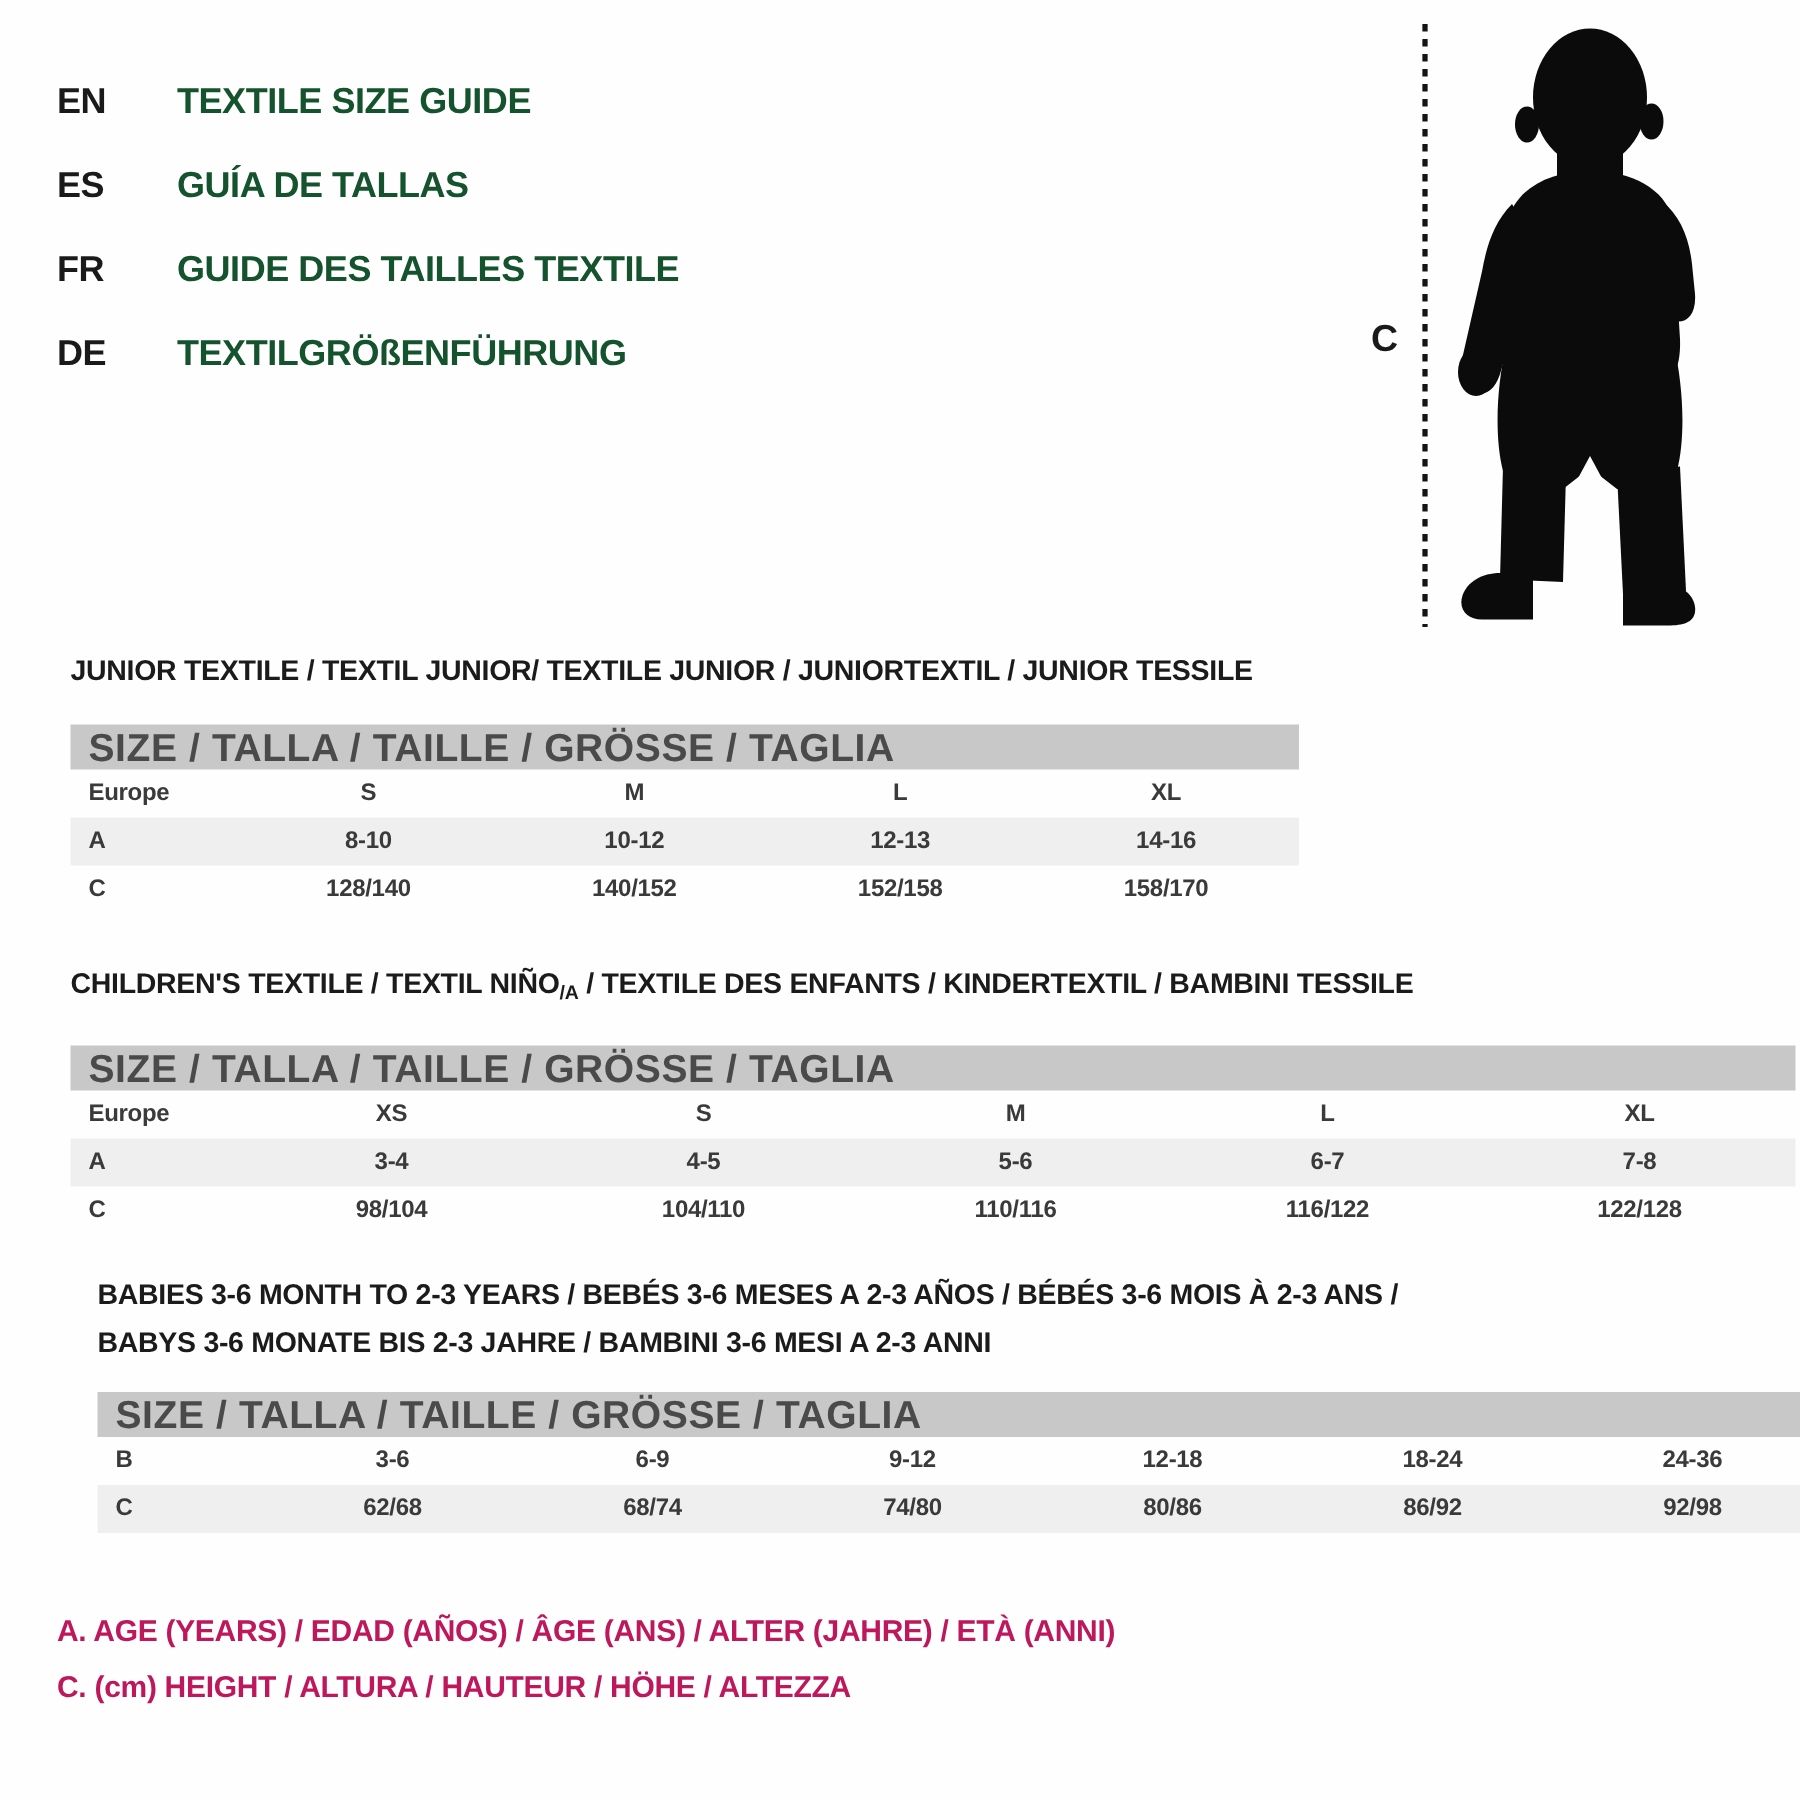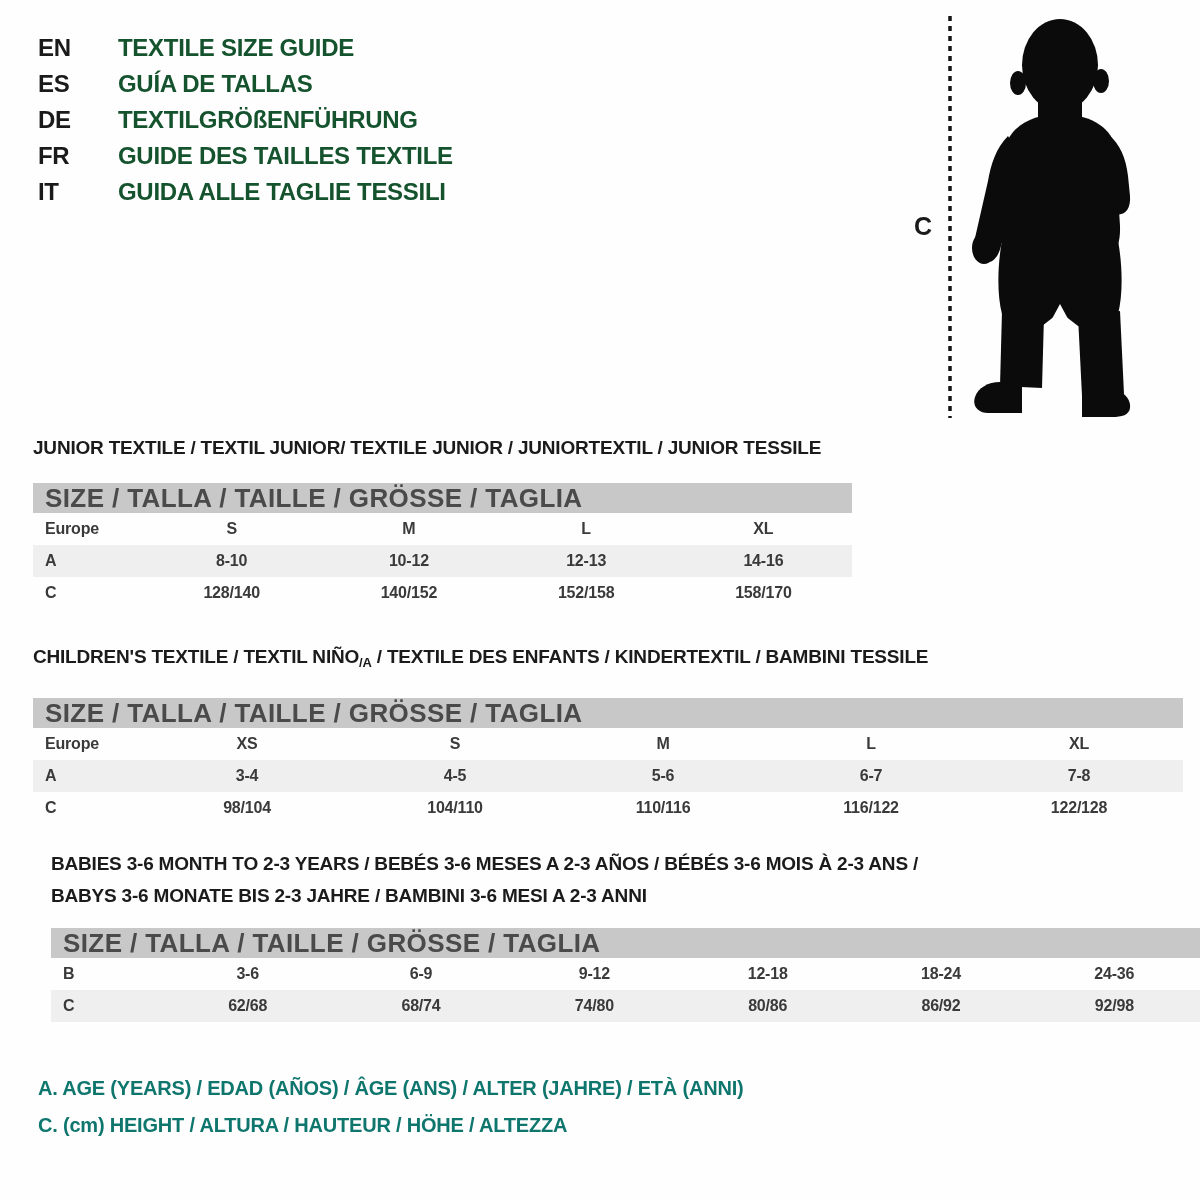--- a/index.html
+++ b/index.html
@@ -4,31 +4,31 @@
 <title>Textile Size Guide</title>
 <style>
   html,body{margin:0;padding:0;background:#ffffff;}
   .page{
     position:relative;width:1200px;height:1200px;background:#fefefe;overflow:hidden;
     font-family:"Liberation Sans",sans-serif;font-weight:bold;color:#2e2e2e;
   }
 
   
   .lang-block{position:absolute;left:38px;top:30px;}
-  .lang-row{display:flex;align-items:center;height:36px;white-space:nowrap;}
+  .lang-row{display:flex;align-items:center;height:36px;white-space:nowrap;margin-top:20px;}
   .lang-code{width:80px;font-size:24px;letter-spacing:-0.3px;color:#1a1a1a;}
   .lang-label{font-size:24px;letter-spacing:-0.3px;color:#14532d;}
 
   
   .measure-line{position:absolute;left:946px;top:16px;width:8px;height:402px;}
   .measure-label{position:absolute;left:914px;top:212px;font-size:25px;color:#1a1a1a;}
   .silhouette{position:absolute;left:958px;top:16px;width:182px;height:404px;}
 
   
-  .section{position:absolute;left:33px;}
+  .section{position:absolute;left:47px;}
   #sec-junior{top:436px;width:819px;}
   #sec-children{top:645px;width:1150px;}
   #sec-babies{top:848px;width:1150px;margin-left:18px;}
   .section-title{font-size:19px;line-height:24px;letter-spacing:-0.2px;white-space:nowrap;color:#1b1b1b;}
   .section-title .subscript{font-size:13px;vertical-align:-4px;}
   #sec-babies .section-title{line-height:32px;white-space:normal;}
 
   .size-bar{
     margin-top:23px;height:30px;box-sizing:border-box;display:flex;align-items:center;
     background:var(--bar-bg,#c8c8c8);color:var(--bar-text,#4a4a4a);
@@ -37,47 +37,43 @@
   #sec-babies .size-bar{margin-top:16px;}
 
   .size-table{width:100%;}
   .trow{display:grid;height:32px;align-items:center;font-size:16px;color:#3a3a3a;letter-spacing:-0.2px;}
   .trow.shaded{background:var(--shaded-row-bg,#efefef);}
   .tlabel{padding-left:12px;text-align:left;}
   .tcell{text-align:center;}
 
   
   .footnotes{position:absolute;left:38px;top:1070px;}
-  .footnote{height:37px;display:flex;align-items:center;font-size:20px;letter-spacing:-0.2px;color:#0f766e;white-space:nowrap;}
+  .footnote{height:37px;display:flex;align-items:center;font-size:20px;letter-spacing:-0.2px;color:#be185d;white-space:nowrap;}
 </style>
 </head>
 <body>
 
 <div class="page">
 
   <div class="lang-block">
     <div class="lang-row">
       <span class="lang-code">EN</span>
       <span class="lang-label">TEXTILE SIZE GUIDE</span>
     </div>
     <div class="lang-row">
       <span class="lang-code">ES</span>
       <span class="lang-label">GUÍA DE TALLAS</span>
     </div>
     <div class="lang-row">
+      <span class="lang-code">FR</span>
+      <span class="lang-label">GUIDE DES TAILLES TEXTILE</span>
+    </div>
+    <div class="lang-row">
       <span class="lang-code">DE</span>
       <span class="lang-label">TEXTILGRÖßENFÜHRUNG</span>
-    </div>
-    <div class="lang-row">
-      <span class="lang-code">FR</span>
-      <span class="lang-label">GUIDE DES TAILLES TEXTILE</span>
-    </div>
-    <div class="lang-row">
-      <span class="lang-code">IT</span>
-      <span class="lang-label">GUIDA ALLE TAGLIE TESSILI</span>
     </div>
   </div>
 
   <div class="measure-line">
     <svg width="8" height="402" viewBox="0 0 8 402" xmlns="http://www.w3.org/2000/svg">
       <line x1="4" y1="0" x2="4" y2="402" stroke="#141414" stroke-width="3.5" stroke-dasharray="5 5"></line>
     </svg>
   </div>
   <div class="measure-label">C</div>
   <div class="silhouette">

